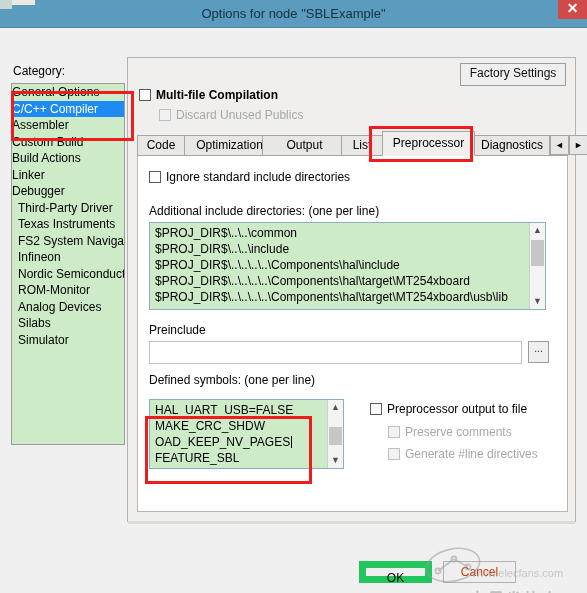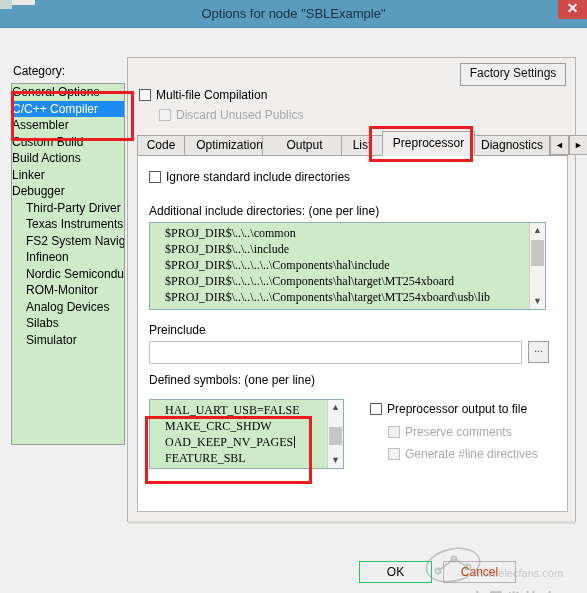--- a/index.html
+++ b/index.html
@@ -83,21 +83,21 @@
     border: 1px solid #9a9a9a;
     overflow: hidden;
   }
   .cat-item {
     height: 16.5px;
     line-height: 16.5px;
     font-size: 12px;
     white-space: nowrap;
     cursor: pointer;
   }
-  .cat-item.indent { padding-left: 14px; }
+  .cat-item.indent { padding-left: 6px; }
   .cat-item.selected {
     background: #1d8bf1;
     color: #ffffff;
   }
 
   
   .main-panel {
     position: absolute;
     left: 127px; top: 57px;
     width: 447px;
@@ -214,23 +214,22 @@
   .listbox {
     position: absolute;
     background: #cdebc7;
     border: 1px solid #8aafc4;
     overflow: hidden;
     box-sizing: border-box;
   }
   .listbox .line {
     font-size: 12px;
     line-height: 16px;
-    padding-left: 15px;
-    white-space: nowrap;
-    font-family: Liberation Serif, serif;
+    padding-left: 5px;
+    white-space: nowrap;
   }
   .list-inner {
     position: absolute;
     left: 0; top: 2px;
     right: 17px;
     overflow: hidden;
   }
 
   .vscroll {
     position: absolute;
@@ -295,21 +294,21 @@
     margin-left: 1px;
   }
 
   
   .ok-btn {
     position: absolute;
     left: 359px; top: 561px;
     width: 73px;
     height: 22px;
     background: #efefef;
-    border: 1px solid #22c55e;
+    border: 7px solid #22c55e;
     font-size: 12px;
     line-height: 20px;
     text-align: center;
     cursor: pointer;
     box-sizing: border-box;
   }
   .cancel-btn {
     position: absolute;
     left: 443px; top: 561px;
     width: 73px;
@@ -394,21 +393,21 @@
     <div class="cat-item indent">ROM-Monitor</div>
     <div class="cat-item indent">Analog Devices</div>
     <div class="cat-item indent">Silabs</div>
     <div class="cat-item indent">Simulator</div>
   </div>
 
 <div class="main-panel">
 
   <div class="factory-btn">Factory Settings</div>
 
-  <div class="chk-row" style="left:11px; top:30px;">
+  <div class="chk-row" style="left:11px; top:30px;font-weight:bold;">
     <span class="cbox"></span><span>Multi-file Compilation</span>
   </div>
 
   <div class="chk-row" style="left:31px; top:50px;">
     <span class="cbox disabled"></span><span class="lbl-disabled">Discard Unused Publics</span>
   </div>
 
   <div class="tabstrip" id="tab-strip">
       <div class="tab" style="left: 0px; width: 48px;">Code</div>
       <div class="tab" style="left: 47px; width: 97px;">Optimizations</div>

